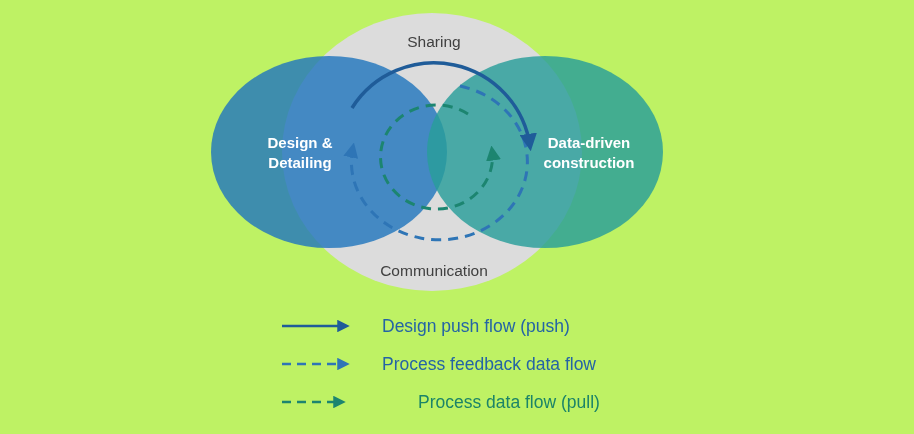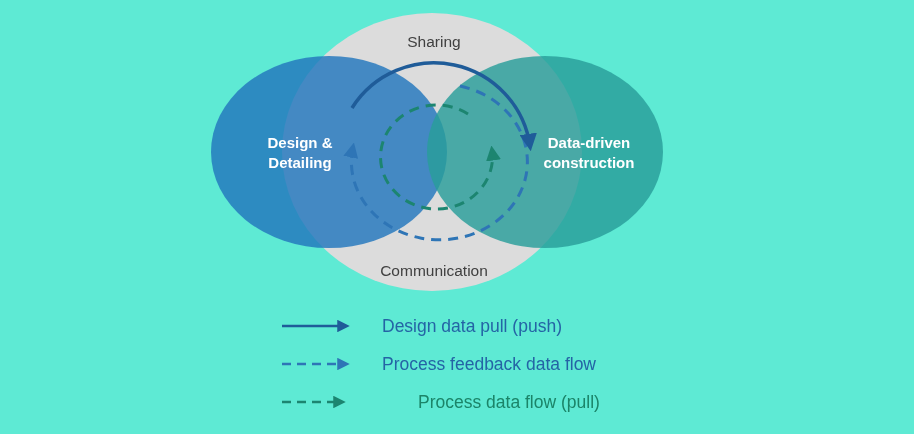--- a/index.html
+++ b/index.html
@@ -5,21 +5,21 @@
   html, body {
     margin: 0;
     padding: 0;
     background: #ffffff;
     font-family: "Liberation Sans", sans-serif;
   }
   .canvas {
     position: relative;
     width: 914px;
     height: 434px;
-    background: #5eead4;
+    background: #bef264;
     overflow: hidden;
   }
   .venn-svg {
     position: absolute;
     top: 0;
     left: 0;
   }
   .legend {
     position: absolute;
     left: 280px;
@@ -94,21 +94,21 @@
     <text class="circle-label" x="589" y="148" text-anchor="middle">Data-driven</text>
     <text class="circle-label" x="589" y="168" text-anchor="middle">construction</text>
   </svg>
 
   <div class="legend">
 
     <div class="legend-row">
       <svg class="arrow-sample" width="86" height="16" viewBox="0 0 86 16">
         <line x1="2" y1="8" x2="66" y2="8" stroke="#1F5C99" stroke-width="2.5" marker-end="url(#mSolid)"></line>
       </svg>
-      <span class="legend-label blue">Design data pull (push)</span>
+      <span class="legend-label blue">Design push flow (push)</span>
     </div>
 
     <div class="legend-row">
       <svg class="arrow-sample" width="86" height="16" viewBox="0 0 86 16">
         <line x1="2" y1="8" x2="66" y2="8" stroke="#2E75B6" stroke-width="2.5" stroke-dasharray="9 6" marker-end="url(#mBlue)"></line>
       </svg>
       <span class="legend-label blue">Process feedback data flow</span>
     </div>
 
     <div class="legend-row">

